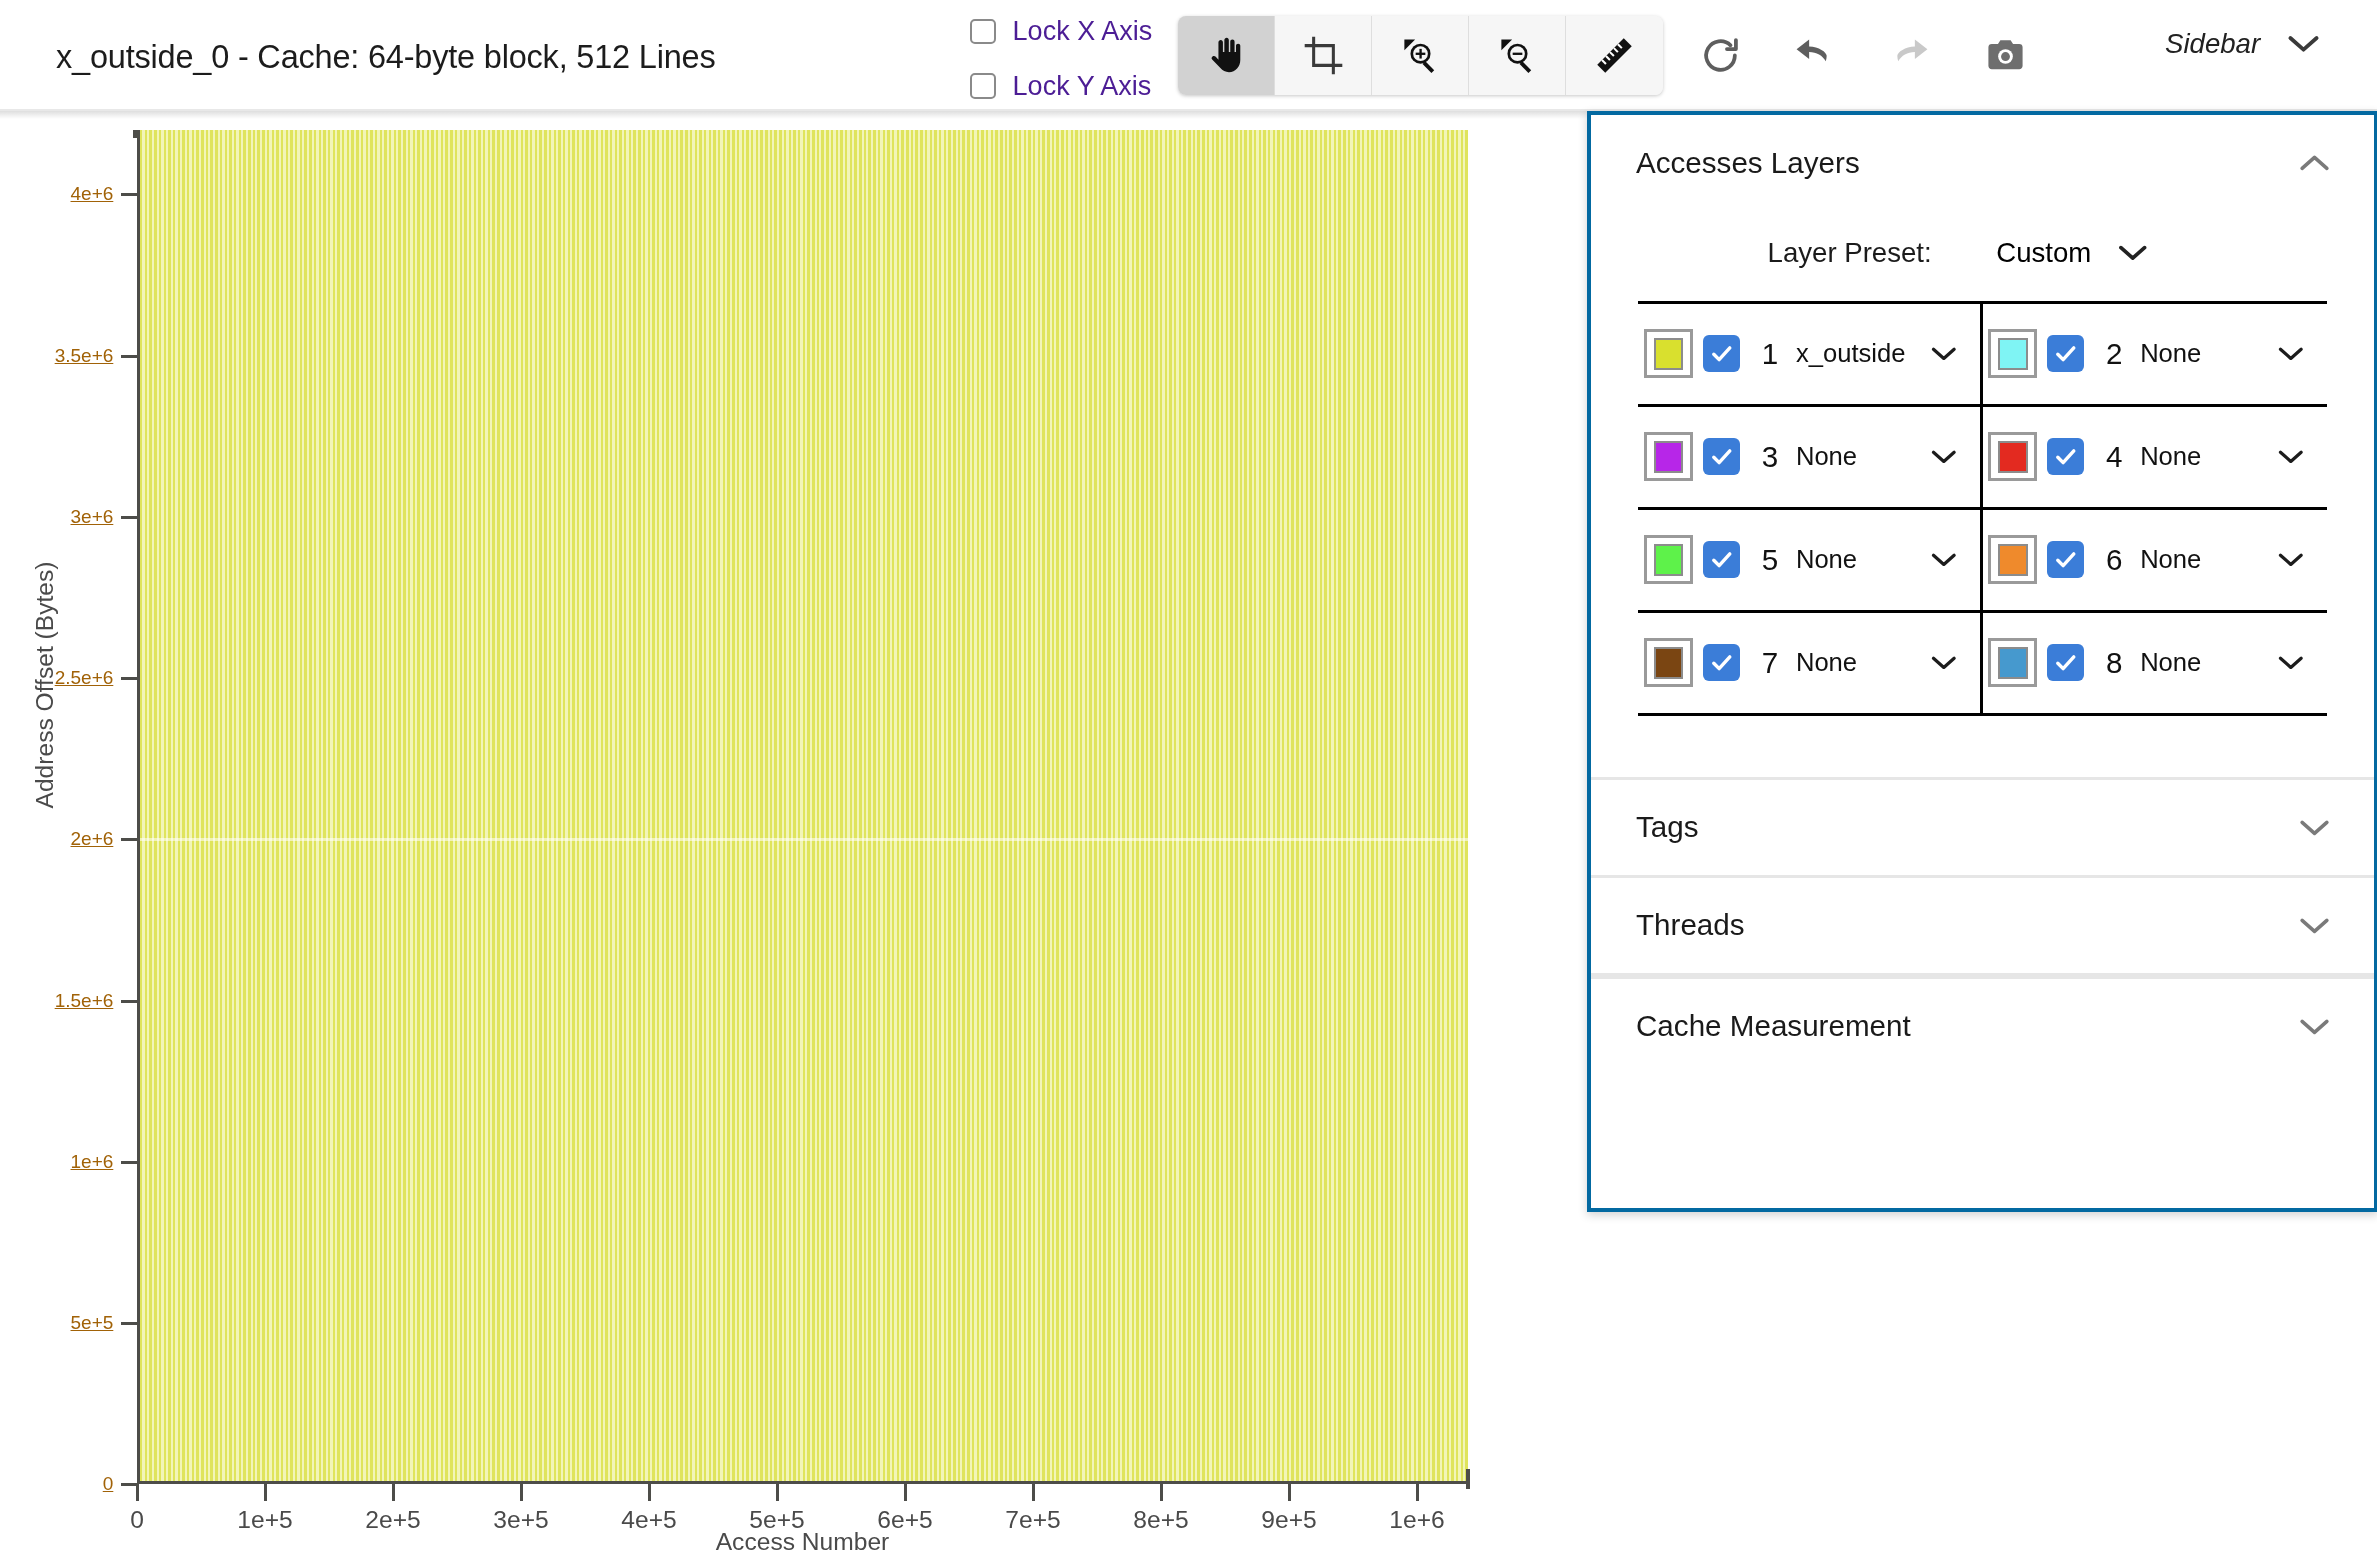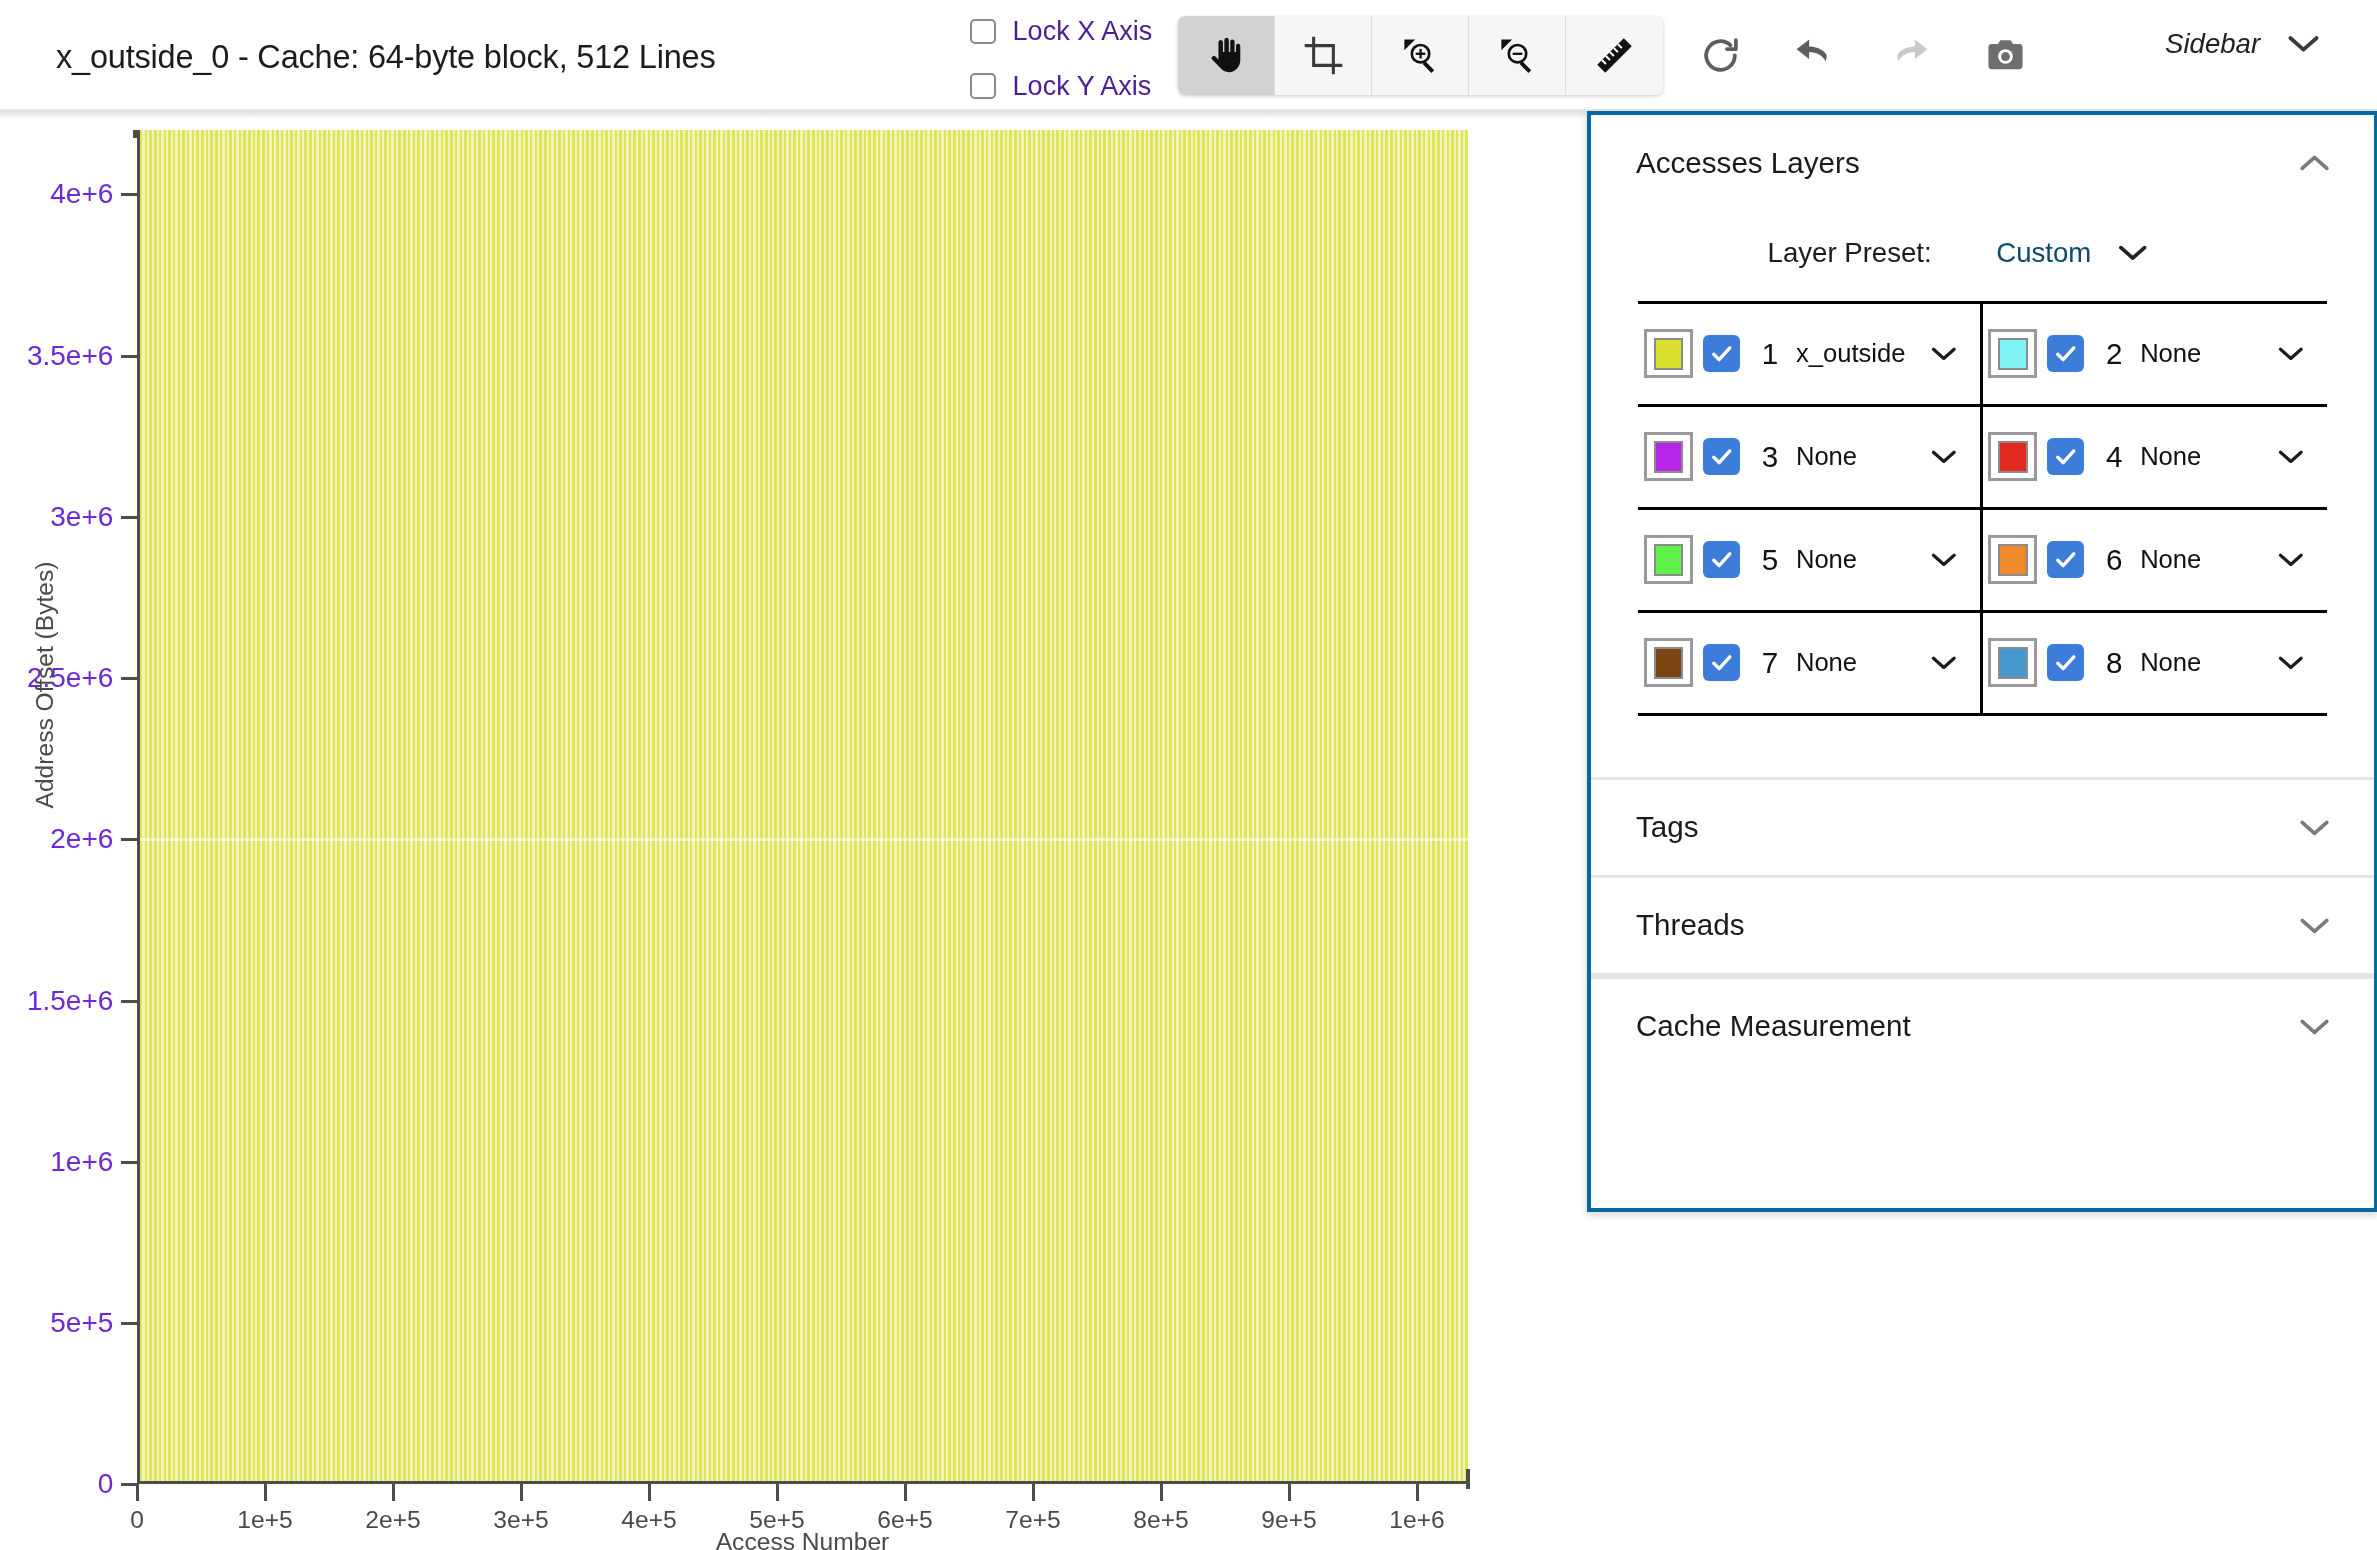--- a/index.html
+++ b/index.html
@@ -84,21 +84,21 @@
   .axis-top-cap {
     position: absolute; left: 133px; top: 10.8px; width: 3.9px; height: 7.9px; background: #4d4d49;
   }
   .axis-right-cap {
     position: absolute; left: 1466px; top: 1350px; width: 3.9px; height: 19.7px; background: #4d4d49;
   }
   .ytick-row {
     position: absolute; left: 0; width: 137px; height: 0;
     display: flex; align-items: center; justify-content: flex-end;
   }
-  .ytick-row .txt { font-size: 28px; color: #6d28d9; margin-right: 7.9px; white-space: nowrap; }
+  .ytick-row .txt { font-size: 19px; color: #a16207; margin-right: 7.9px; white-space: nowrap; text-decoration: underline; }
   .ytick-row .dash { width: 15.8px; height: 3px; background: #4d4d49; }
 
   .xtick-row { position: absolute; top: 1365px; width: 0; }
   .xtick-row .mark { position:absolute; left: -1.5px; top: 0; width: 3px; height: 16.7px; background:#4d4d49; }
   .xtick-row .txt {
     position: absolute; top: 21.7px; left: 0; transform: translateX(-50%);
     font-size: 24.6px; color: #4a4a4a; white-space: nowrap;
   }
 
   .xlabel {
@@ -122,21 +122,21 @@
     padding: 0 43px 0 45px; cursor: pointer;
   }
   .panel-section-head .title { font-size: 29.6px; color: #1a1a1a; flex: 1; }
 
   .accesses-body { padding: 0 29.6px; }
   .preset-row {
     display: flex; align-items: center; justify-content: center;
     gap: 25.6px; height: 85px; padding-right: 49px;
   }
   .preset-label { font-size: 27.6px; color: #1b1b1b; }
-  .preset-value { font-size: 27.6px; color: #0c4a6e; margin-left: 39px; }
+  .preset-value { font-size: 27.6px; color: #000000; margin-left: 39px; }
 
   .layers-grid {
     margin: 5.9px 17.7px 0 17.7px;
     border-top: 3px solid #000;
     display: grid; grid-template-columns: 1fr 1fr;
   }
   .layer-cell {
     height: 103px; display: flex; align-items: center; gap: 0;
     border-bottom: 3px solid #000; padding-left: 5.9px; cursor: pointer;
   }

